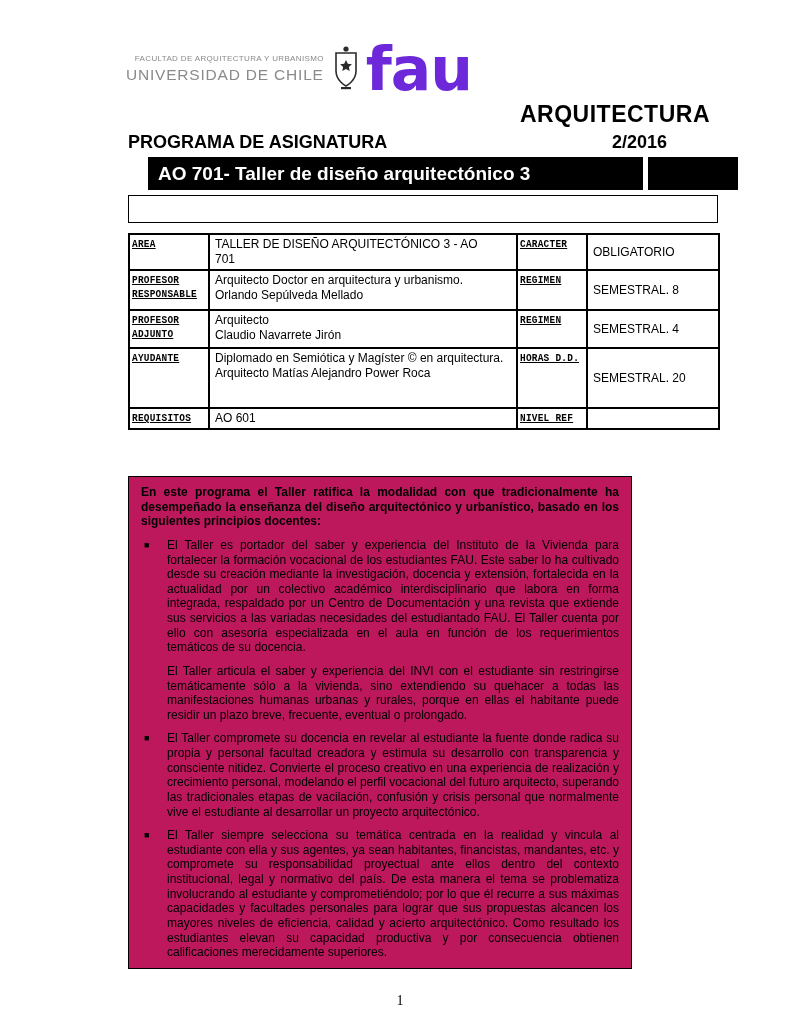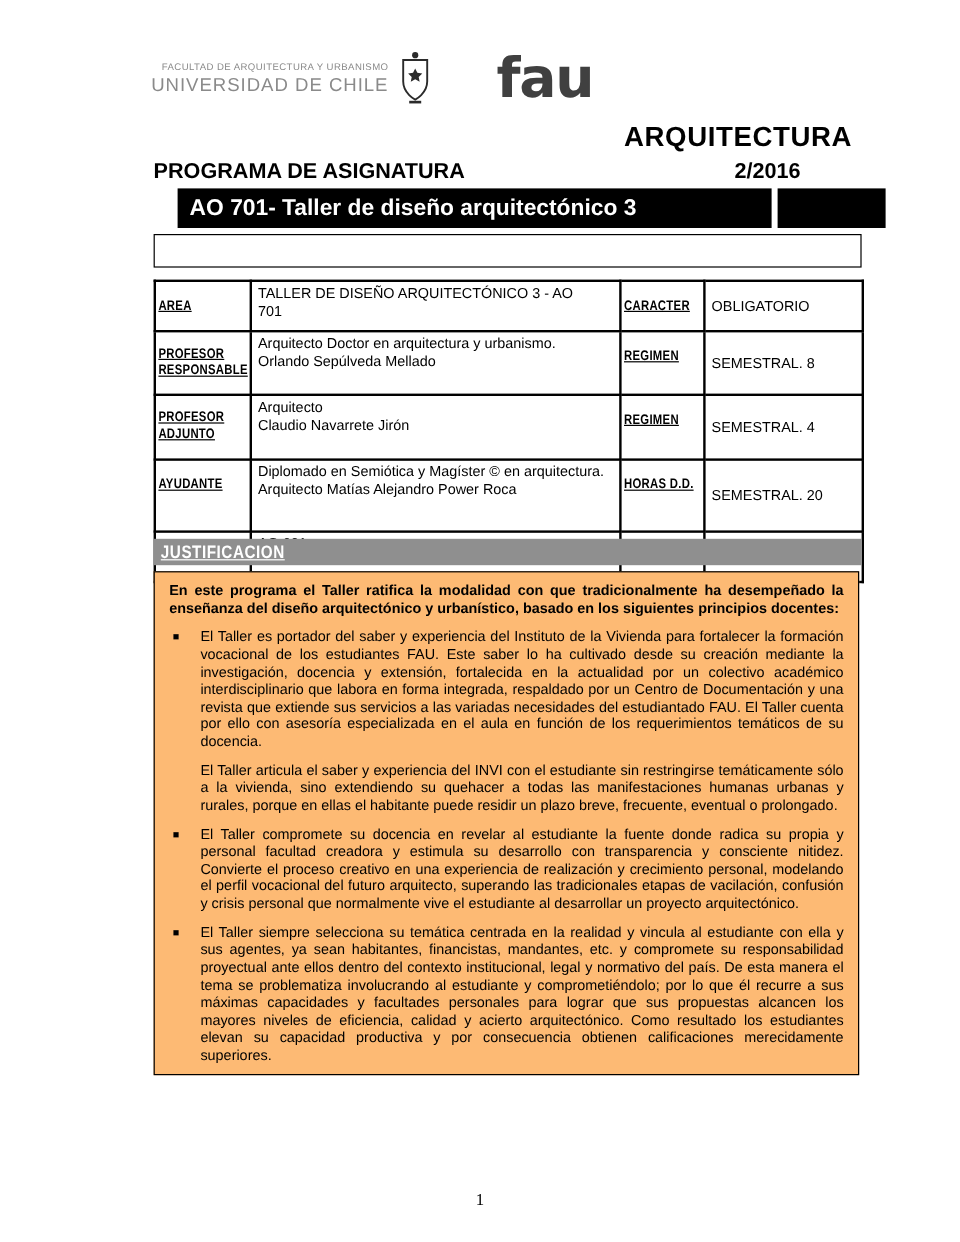--- a/index.html
+++ b/index.html
@@ -5,21 +5,21 @@
   html,body{margin:0;padding:0;background:#fff;}
   body{font-family:"Liberation Sans", sans-serif;color:#000;}
   .page{position:relative;width:800px;height:1035px;background:#fff;overflow:hidden;}
 
   
   .logo-block{position:absolute;left:126px;top:42px;display:flex;align-items:center;text-align:right;}
   .logo-text-col{display:flex;flex-direction:column;justify-content:center;}
   .faculty-small{font-size:8px;letter-spacing:0.35px;color:#8a8a8a;margin-bottom:3px;white-space:nowrap;}
   .faculty-big{font-size:15.5px;letter-spacing:0.8px;color:#8a8a8a;white-space:nowrap;}
   .crest{margin:0 7px 0 9px;display:inline-block;line-height:0;}
-  .fau{font-family:"DejaVu Sans", sans-serif;font-weight:bold;font-size:46px;line-height:0.9;letter-spacing:-1px;color:#404040;margin-left:48px;}
+  .fau{font-family:"DejaVu Sans", sans-serif;font-weight:bold;font-size:60px;line-height:0.9;letter-spacing:-1px;color:#6d28d9;}
 
   .dept{position:absolute;top:101px;right:90px;font-size:23px;font-weight:bold;letter-spacing:0.5px;}
 
   .program-row{position:absolute;left:128px;top:132px;width:590px;height:24px;}
   .program{font-size:18px;font-weight:bold;}
   .term{position:absolute;left:484px;top:0;font-size:18px;font-weight:bold;}
 
   .banner-row{position:absolute;left:128px;top:157px;width:590px;height:33px;display:flex;gap:5px;padding-left:20px;}
   .course-banner{flex:1;background:#000;color:#fff;display:flex;align-items:center;padding-left:10px;font-size:19px;font-weight:bold;}
   .banner-endcap{width:90px;background:#000;}
@@ -28,30 +28,30 @@
 
   
   .info-table{position:absolute;left:128px;top:233px;width:590px;border-collapse:collapse;table-layout:fixed;}
   .info-table td{border:2px solid #000;vertical-align:top;padding:2px 5px;font-size:12px;}
   .c1{width:80px;} .c2{width:308px;} .c3{width:70px;} .c4{width:132px;}
   .info-table tr:nth-child(1){height:36px;}
   .info-table tr:nth-child(2){height:40px;}
   .info-table tr:nth-child(3){height:38px;}
   .info-table tr:nth-child(4){height:60px;}
   .info-table tr:nth-child(5){height:20px;}
-  td.lbl{padding:12px 2px;}
+  td.lbl{padding:2px 2px;font-family:Liberation Mono, monospace;}
   .lbl-text{display:inline-block;font-weight:bold;font-size:11.5px;line-height:1.2;text-decoration:underline;letter-spacing:0.3px;transform:scaleX(0.82);transform-origin:0 0;width:121%;}
   td.val{white-space:pre-line;line-height:1.25;}
   td.val2{vertical-align:middle;font-size:12px;}
 
   
   .section-header{position:absolute;left:128px;top:449px;width:590px;height:22px;background:#8f8f8f;display:flex;align-items:center;padding-left:6px;box-sizing:border-box;}
   .section-title{display:inline-block;color:#fff;font-weight:bold;font-size:15px;letter-spacing:0.5px;text-decoration:underline;transform:scaleX(0.85);transform-origin:0 50%;}
 
-  .just-box{position:absolute;left:128px;top:476px;width:588px;box-sizing:border-box;border:1px solid #000;padding:8px 12px 6px 12px;background:#fdba74;}
+  .just-box{position:absolute;left:128px;top:476px;width:504px;box-sizing:border-box;border:1px solid #000;padding:8px 12px 6px 12px;background:#be185d;}
   .intro{margin:0 0 9px 0;font-size:12px;font-weight:bold;line-height:1.22;text-align:justify;}
   .bullet-para{display:flex;margin:0 0 9px 0;}
   .bullet-para:last-child{margin-bottom:2px;}
   .bullet{flex:0 0 26px;width:26px;font-size:9px;line-height:1.6;padding-left:3px;box-sizing:border-box;}
   .ptext{margin:0;font-size:12px;line-height:1.22;text-align:justify;flex:1;}
 
   .page-num{position:absolute;left:0;top:993px;width:800px;text-align:center;font-family:"Liberation Serif", serif;font-size:14px;}
 </style>
 </head>
 <body>
@@ -126,23 +126,20 @@
       </tr>
       <tr>
         <td class="lbl"><span class="lbl-text">REQUISITOS</span></td>
         <td class="val">AO 601</td>
         <td class="lbl"><span class="lbl-text">NIVEL REF</span></td>
         <td class="val2"></td>
       </tr>
     </tbody>
   </table>
 
-  <div class="section-header">
-    <span class="section-title">JUSTIFICACION</span>
-  </div>
 
   <div class="just-box">
     <p class="intro">En este programa el Taller ratifica la modalidad con que tradicionalmente ha desempeñado la enseñanza del diseño arquitectónico y urbanístico, basado en los siguientes principios docentes:</p>
 
     <div class="bullet-para">
       <span class="bullet">■</span>
       <p class="ptext">El Taller es portador del saber y experiencia del Instituto de la Vivienda para fortalecer la formación vocacional de los estudiantes FAU. Este saber lo ha cultivado desde su creación mediante la investigación, docencia y extensión, fortalecida en la actualidad por un colectivo académico interdisciplinario que labora en forma integrada, respaldado por un Centro de Documentación y una revista que extiende sus servicios a las variadas necesidades del estudiantado FAU. El Taller cuenta por ello con asesoría especializada en el aula en función de los requerimientos temáticos de su docencia.</p>
     </div>
 
     <div class="bullet-para">

